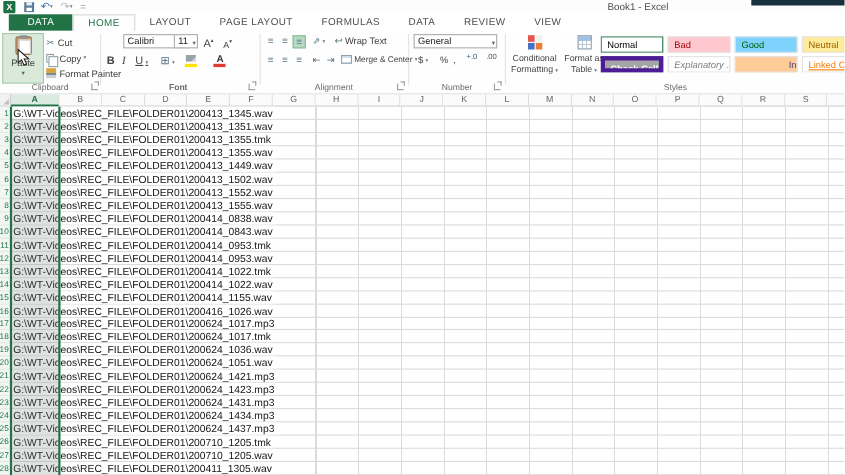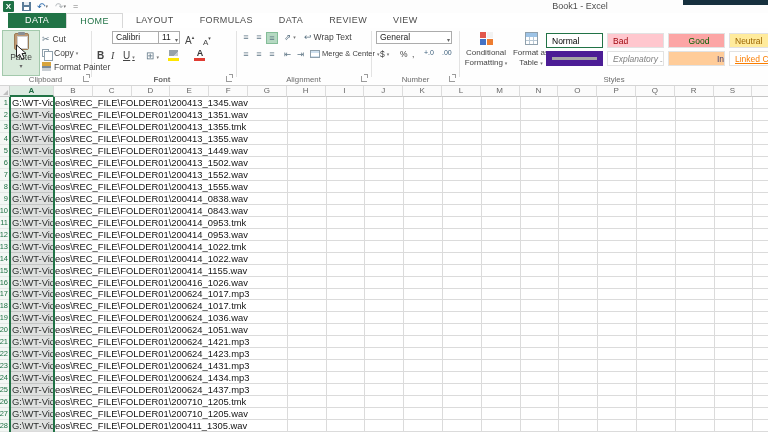--- a/index.html
+++ b/index.html
@@ -119,21 +119,21 @@
       linear-gradient(#ED7D31,#ED7D31) 7px 7px/6px 6px no-repeat; }
   .ic-ft { width:13px; height:13px; margin:2px auto 3px; border:1px solid #8FA0AC; background:
       linear-gradient(#9DC3E6,#9DC3E6) 0 0/13px 4px no-repeat,
       repeating-linear-gradient(to right,transparent 0 3px,#B9C8D4 3px 4px),
       repeating-linear-gradient(to bottom,transparent 0 3px,#B9C8D4 3px 4px), #fff; }
   .stylerow { position:absolute; left:546px; right:0; height:15px; display:flex; gap:4px; overflow:hidden; }
   #styleRow1{top:5px;} #styleRow2{top:23px;}
   .stylecell { flex:none; width:57px; height:15px; line-height:14px; padding-left:5px;
                font-size:8.5px; border:1px solid #E2E2E2; overflow:hidden; white-space:nowrap; }
   .stylecell.selected { border:1.5px solid #217346; }
-  .stylecell.boxed { border:6px solid #4c1d95; }
+  .stylecell.boxed { border:4px solid #4c1d95; }
 
   
   #colHeaders { position:absolute; left:0; top:86px; width:768px; height:11px; background:#FBFBFB; }
   #cornerBox { position:absolute; left:0; top:0; width:10px; height:11px; background:#F2F2F2;
                border-right:1px solid #C9CFCB; border-bottom:1px solid #C6C6C6; }
   #cornerBox::after { content:""; position:absolute; right:1px; bottom:1px;
                       border-left:5px solid transparent; border-bottom:5px solid #BFBFBF; }
   #colHeaders .cols { position:absolute; left:10px; top:0; right:0; height:11px; display:flex; }
   .colh { flex:none; width:38.8px; height:11px; border-right:1px solid #DCDCDC; border-bottom:1px solid #C6C6C6;
           font-size:8px; color:#666; text-align:center; line-height:10px; background:#FBFBFB; }
@@ -170,20 +170,21 @@
     <span class="qbtn" id="redoBtn"><span>↷</span><span class="qarrow">▾</span></span>
     <span class="qbtn" id="qatMore">=</span>
     <div id="winTitle">Book1 - Excel</div>
     <div id="darkStrip"></div>
   </div>
 
   <div id="tabs">
     <span class="tab file">DATA</span>
     <span class="tab active">HOME</span>
     <span class="tab">LAYOUT</span>
+    <span class="tab">PAGE LAYOUT</span>
     <span class="tab">FORMULAS</span>
     <span class="tab">DATA</span>
     <span class="tab">REVIEW</span>
     <span class="tab">VIEW</span>
   </div>
 
   <div id="ribbon">
     <div class="gsep" id="sep1"></div>
     <div class="gsep" id="sep2"></div>
     <div class="gsep" id="sep3"></div>
@@ -287,21 +288,21 @@
       <span>Formatting</span><span class="marrow">▾</span>
     </div>
     <div class="bigbtn" id="fmtTableBtn">
       <div class="ic-ft"></div>
       <span>Format as</span><br>
       <span>Table</span><span class="marrow">▾</span>
     </div>
     <div class="stylerow" id="styleRow1">
         <div class="stylecell selected" style="background: rgb(255, 255, 255); color: rgb(0, 0, 0);">Normal</div>
         <div class="stylecell" style="background: rgb(255, 199, 206); color: rgb(156, 0, 6);">Bad</div>
-        <div class="stylecell" style="background: #fca5a5; color: rgb(0, 97, 0); text-align: center;">Good</div>
+        <div class="stylecell" style="background: #7dd3fc; color: rgb(0, 97, 0);">Good</div>
         <div class="stylecell" style="background: rgb(255, 235, 156); color: rgb(156, 101, 0);">Neutral</div>
       </div>
     <div class="stylerow" id="styleRow2">
         <div class="stylecell boxed" style="background: rgb(165, 165, 165); color: rgb(255, 255, 255); font-weight: bold;">Check Cell</div>
         <div class="stylecell" style="background: rgb(255, 255, 255); color: rgb(127, 127, 127); font-style: italic;">Explanatory ...</div>
         <div class="stylecell" style="background: rgb(255, 204, 153); color: rgb(63, 63, 118); padding-left: 48px;">Input</div>
         <div class="stylecell" style="background: rgb(255, 255, 255); color: rgb(250, 125, 0); text-decoration: underline;">Linked C...</div>
       </div>
     <div class="glabel" id="glStyles">Styles</div>
   </div>

